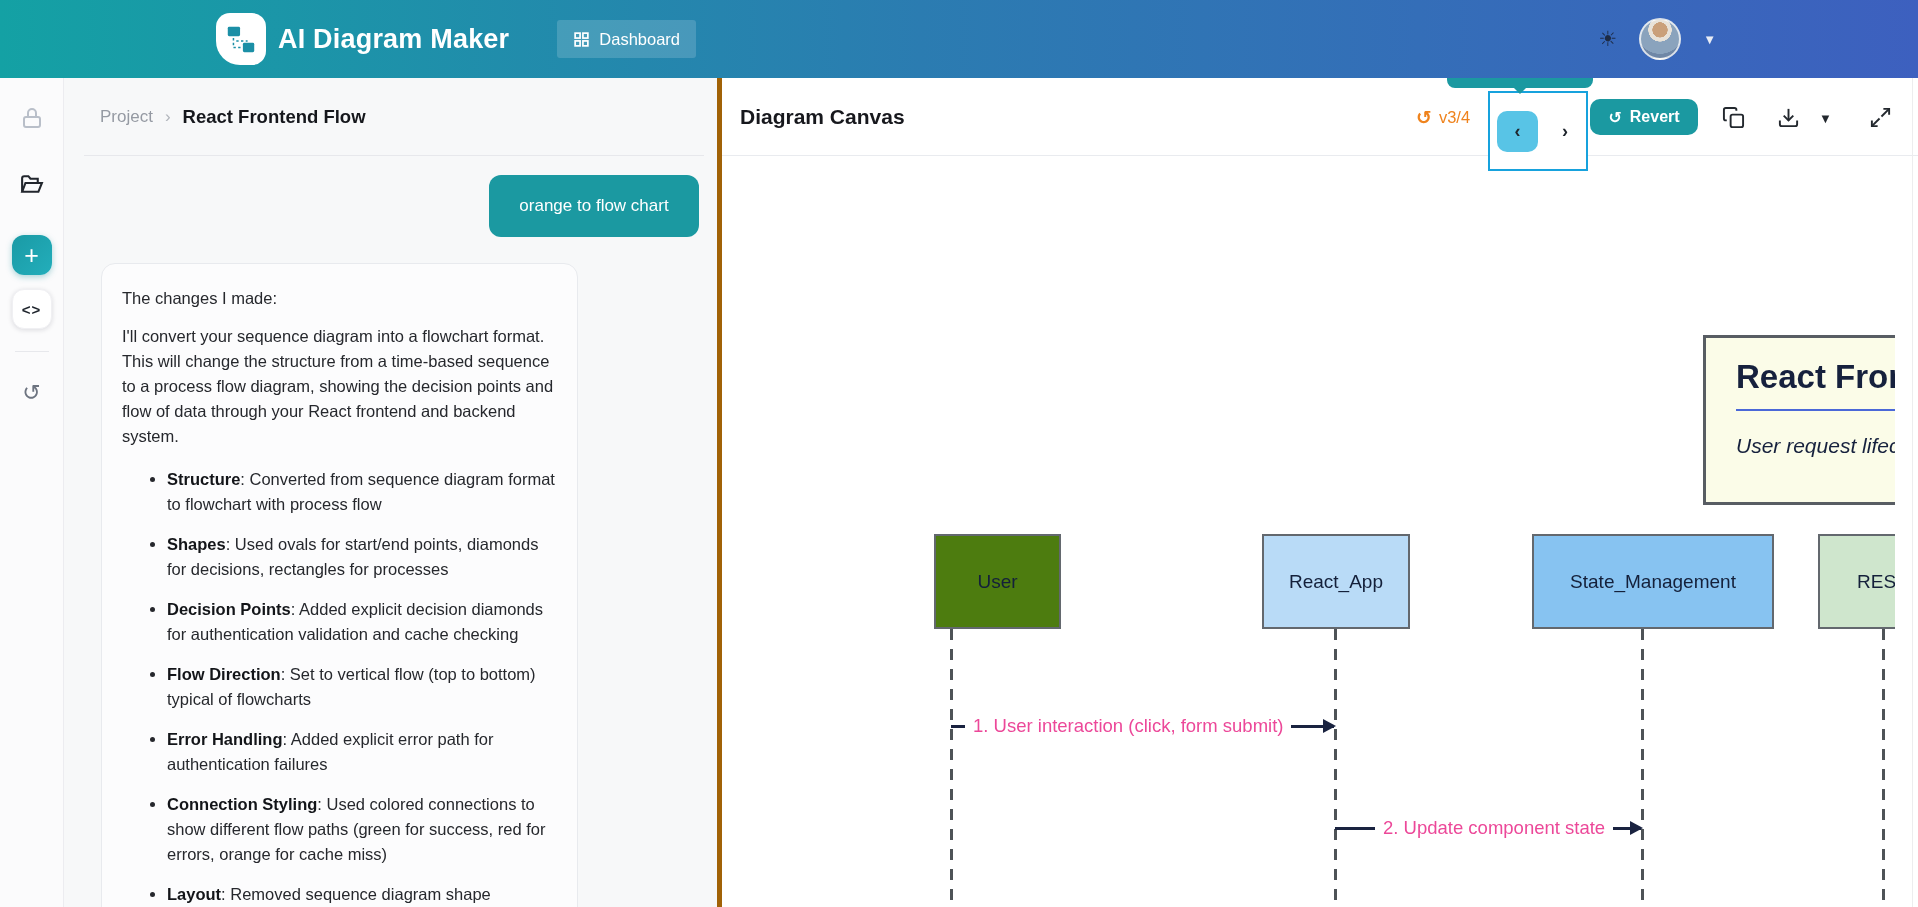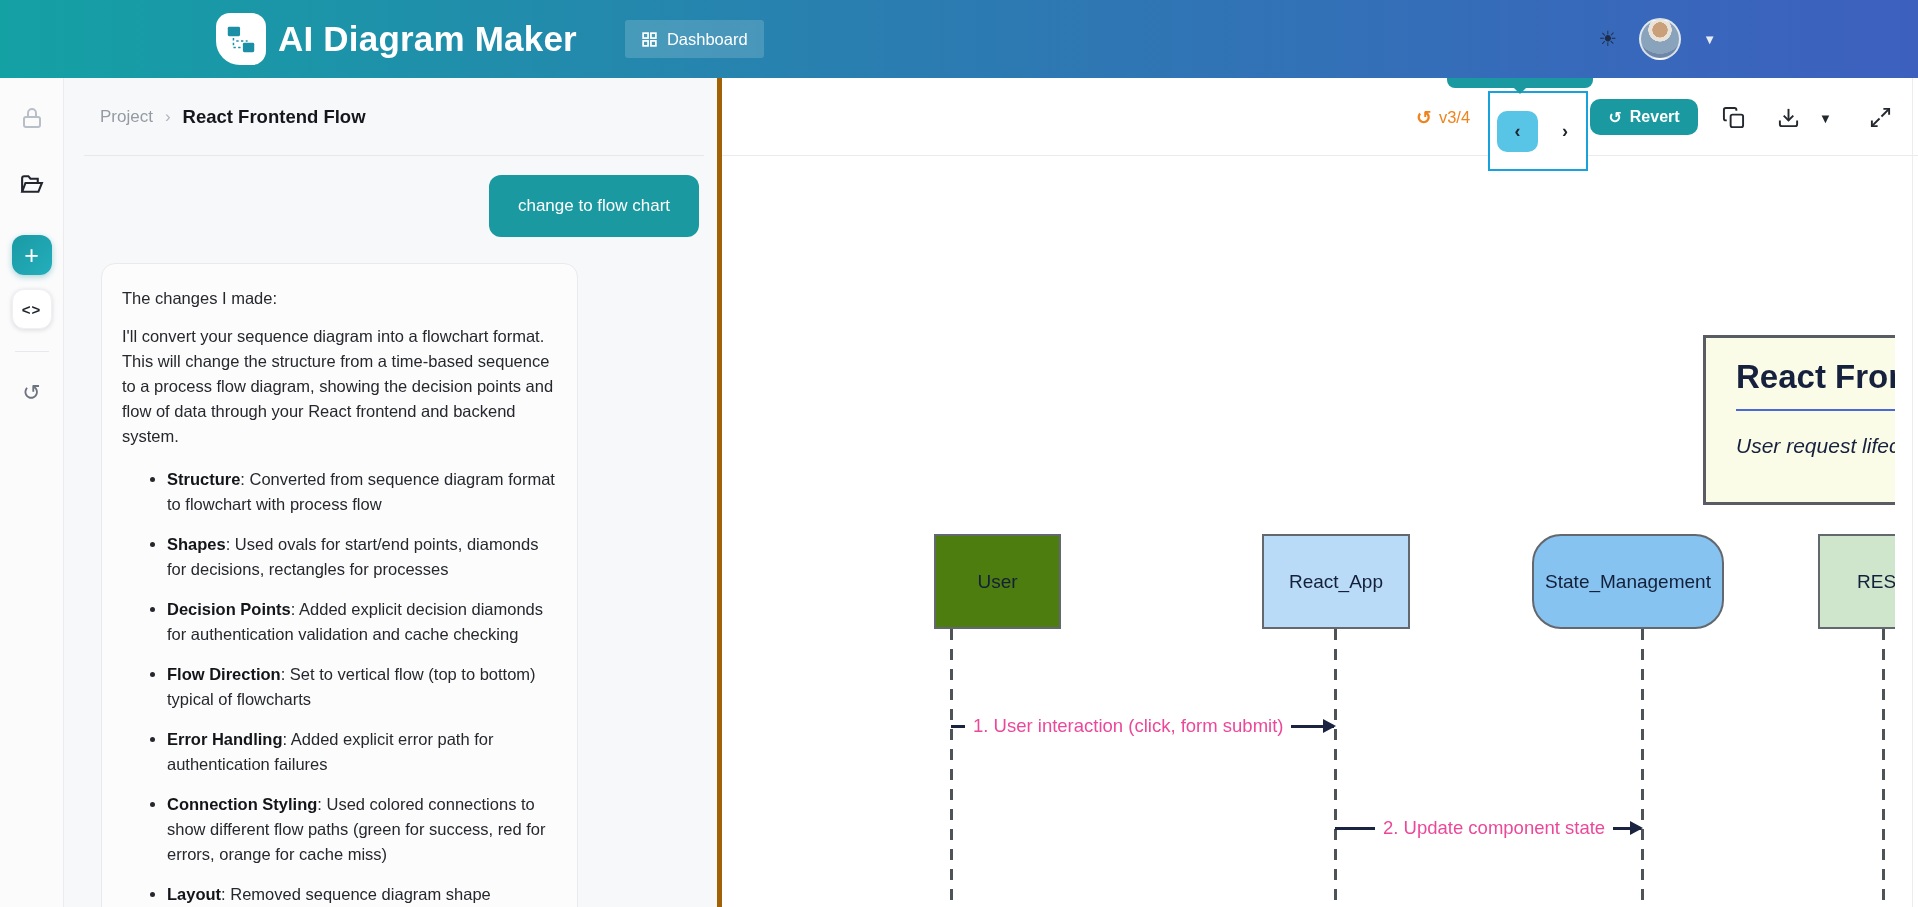--- a/index.html
+++ b/index.html
@@ -5,21 +5,21 @@
   * { margin:0; padding:0; box-sizing:border-box; }
   html,body { width:1918px; height:907px; overflow:hidden; background:#fff;
     font-family:"Liberation Sans","DejaVu Sans",sans-serif; }
 
   
   .navbar{ position:absolute; left:0; top:0; width:1918px; height:78px;
     background:linear-gradient(90deg,#14a1a4 0%,#2b7cb1 48%,#3d60bf 100%);
     display:flex; align-items:center; z-index:50;}
   .logo-box{ margin-left:216px; width:50px; height:52px; background:#fff;
     border-radius:14px 14px 14px 24px; display:flex; align-items:center; justify-content:center;}
-  .brand-title{ color:#fff; font-size:35px; font-weight:bold; margin-left:12px; letter-spacing:.2px;}
+  .brand-title{ color:#fff; font-size:27px; font-weight:bold; margin-left:12px; letter-spacing:.2px;}
   .dash-btn{ margin-left:48px; height:38px; padding:0 16px; border-radius:3px;
     background:rgba(255,255,255,.16); display:flex; align-items:center; gap:9px;
     color:#fff; font-size:16.5px; cursor:pointer;}
   .nav-right{ position:absolute; right:202px; top:0; height:78px; display:flex; align-items:center; gap:22px;}
   .sun{ font-size:21px; color:#1d2b45; cursor:pointer;}
   .avatar{ width:42px; height:42px; border-radius:50%; border:2px solid rgba(255,255,255,.75); cursor:pointer;
     background:radial-gradient(circle at 50% 26%, #caa07a 0 22%, #e8e2d8 23% 34%, #8aa3bd 35% 70%, #6f87a6 71% 100%);}
   .nav-caret{ color:#e8ecf5; font-size:13px; cursor:pointer;}
 
   
@@ -92,21 +92,21 @@
   
   .diagram-clip{ position:absolute; left:0; top:78px; width:1173px; height:751px; overflow:hidden;}
   .lifeline{ position:absolute; width:3px; top:473px; height:278px;
     background:repeating-linear-gradient(180deg,#4e5357 0 11px,transparent 11px 20px);}
   .ll-0{ left:228px;} .ll-1{ left:612px;} .ll-2{ left:919px;} .ll-3{ left:1160px;}
   .actor{ position:absolute; top:378px; height:95px; border:2.5px solid #63686e;
     display:flex; align-items:center; justify-content:center;
     font-size:19px; color:#14203a;}
   .actor-0{ left:166px; width:127px; background:#4d7c0f;margin-left:46px;}
   .actor-1{ left:540px; width:148px; background:#b9dbf7;}
-  .actor-2{ left:810px; width:192px; background:#87c3f1;border-radius:29px;}
+  .actor-2{ left:810px; width:242px; background:#87c3f1;}
   .actor-3{ left:1096px; width:170px; background:#cfe6cd;}
   .title-box{ position:absolute; left:981px; top:179px; width:432px; height:170px;
     background:#fbfce8; border:3px solid #585d63; padding:20px 0 0 30px; overflow:hidden;}
   .title-box h2{ font-size:33px; color:#16213d; white-space:nowrap; font-weight:bold;}
   .title-rule{ width:372px; border:none; border-top:2px solid #4a68d8; margin:13px 0 0 0;}
   .title-sub{ font-style:italic; font-size:21px; color:#16213d; margin-top:23px; white-space:nowrap;}
   .msg-arrow{ position:absolute; height:3px; background:#1a2340;}
   .msg-arrow::after{ content:""; position:absolute; right:-2px; top:-6px;
     border:7px solid transparent; border-left:13px solid #1a2340; border-right:none;}
   .arrow-0{ left:229px; top:569px; width:383px;}
@@ -165,39 +165,40 @@
 </div>
 
 <div class="chat-panel">
   <div class="crumb-row">
     <span class="crumb-section">Project</span>
     <span class="crumb-sep">›</span>
     <span class="crumb-title">React Frontend Flow</span>
   </div>
   <div class="crumb-border"></div>
 
-  <button class="user-msg-btn">change to flow chart</button>
+  <button class="user-msg-btn">orange to flow chart</button>
 
   <div class="ai-card">
     <p>The changes I made:</p>
     <p>I'll convert your sequence diagram into a flowchart format. This will change the structure from a time-based sequence to a process flow diagram, showing the decision points and flow of data through your React frontend and backend system.</p>
     <ul>
       <li><b>Structure</b><span>: Converted from sequence diagram format to flowchart with process flow</span></li>
       <li><b>Shapes</b><span>: Used ovals for start/end points, diamonds for decisions, rectangles for processes</span></li>
       <li><b>Decision Points</b><span>: Added explicit decision diamonds for authentication validation and cache checking</span></li>
       <li><b>Flow Direction</b><span>: Set to vertical flow (top to bottom) typical of flowcharts</span></li>
       <li><b>Error Handling</b><span>: Added explicit error path for authentication failures</span></li>
       <li><b>Connection Styling</b><span>: Used colored connections to show different flow paths (green for success, red for errors, orange for cache miss)</span></li>
       <li><b>Layout</b><span>: Removed sequence diagram shape</span></li>
     </ul>
   </div>
 </div>
 
 <div class="canvas-panel">
   <div class="canvas-header">
+    <div class="canvas-title">Diagram Canvas</div>
 
     <div class="version-wrap">
       <span class="ver-icon">↺</span>
       <span class="ver-text">v3/4</span>
     </div>
 
     <div class="hl-box">
       <div class="tooltip">Previous version</div>
       <button class="btn-prev">‹</button>
       <button class="btn-next">›</button>

